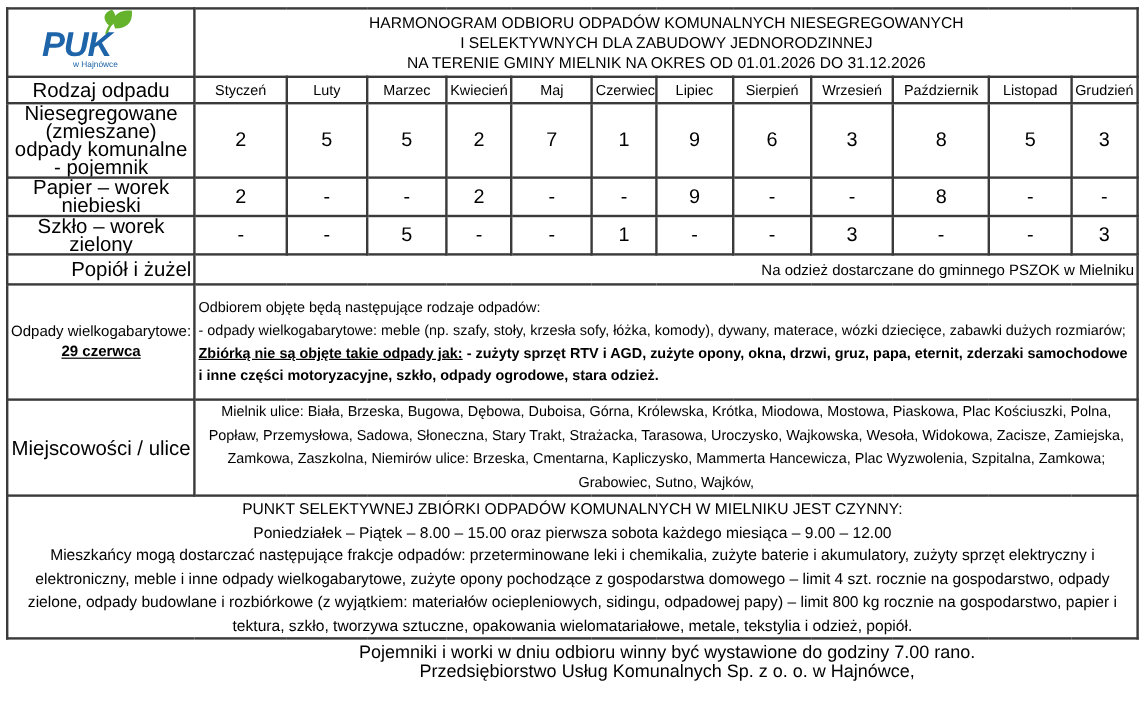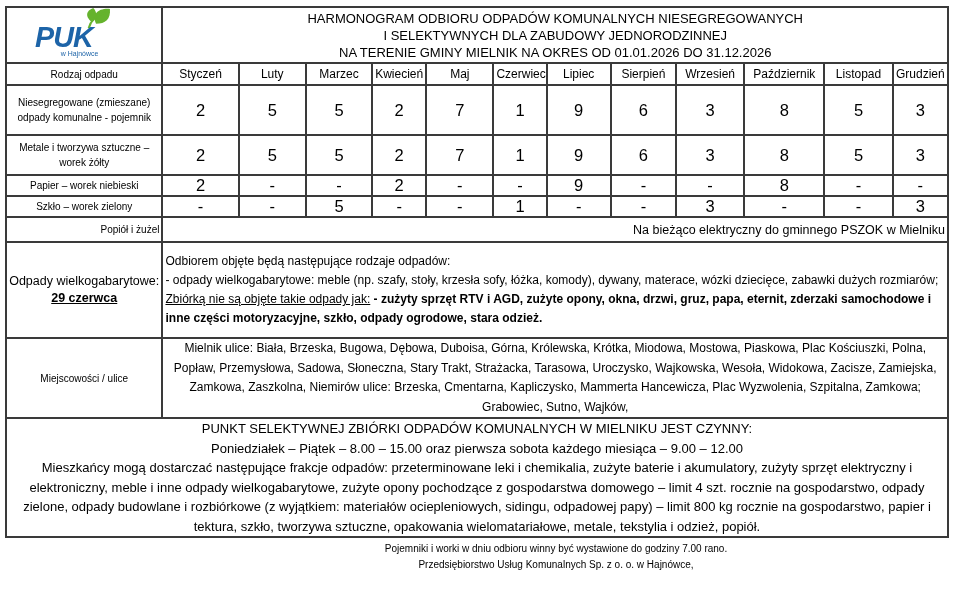--- a/index.html
+++ b/index.html
@@ -16,21 +16,21 @@
   table.schedule td {
     border:2px solid #3a3a3a; overflow:hidden; padding:0 2px;
     vertical-align:middle;
   }
 
   .logo-cell { text-align:center; vertical-align:middle; background:#fff; }
 
   .title-cell { text-align:center; font-size:13px; }
   .title-cell div { line-height:17px; white-space:nowrap; }
 
-  .col-label { text-align:center; font-size:10px; line-height:15px; padding:1px 2px; }
+  .col-label { text-align:center; font-size:17px; line-height:15px; padding:1px 2px; }
   .month { text-align:center; font-size:12px; padding:0; white-space:nowrap; }
   .num  { text-align:center; font-size:16.5px; padding:0; }
 
   tr.title-row td   { height:51px; }
   tr.months-row td  { height:20px; }
   tr.row-mixed td   { height:48px; }
   tr.row-metal td   { height:38px; }
   tr.row-paper td   { height:19px; }
   tr.row-glass td   { height:19px; }
   tr.row-bio td     { height:21px; }
@@ -38,28 +38,28 @@
   tr.row-bulky td   { height:94px; }
   tr.row-streets td { height:77px; }
   tr.row-pszok td   { height:104px; }
 
   .ash-note { text-align:center; font-size:12.5px; }
 
   .bulky-label { text-align:center; font-size:12.5px; line-height:17px; }
   .date-underline { font-weight:bold; text-decoration:underline; }
 
   .bulky-cell { font-size:12px; line-height:19px; padding:3px 6px 3px 5px; vertical-align:middle; }
-  .bu { font-weight:normal; text-decoration:underline;margin-top:36px; }
+  .bu { font-weight:bold; text-decoration:underline;margin-top:36px; }
   .b  { font-weight:bold; }
 
   .streets-cell { font-size:12px; line-height:19.5px; text-align:center; padding:2px 8px; }
 
   .pszok-cell { font-size:13px; line-height:19.5px; text-align:center; padding:3px 4px; }
 
-  .footer { margin-left:155px; width:792px; text-align:center; font-size:10px; line-height:16px; padding-top:3px; }
+  .footer { margin-left:155px; width:792px; text-align:center; font-size:15px; line-height:16px; padding-top:3px; }
 </style>
 </head>
 <body>
 
 <div class="sheet">
   <table class="schedule">
     <colgroup>
       <col style="width:156px">
       <col style="width:76px">
         <col style="width:67px">
@@ -118,35 +118,20 @@
           <td class="num">7</td>
           <td class="num">1</td>
           <td class="num">9</td>
           <td class="num">6</td>
           <td class="num">3</td>
           <td class="num">8</td>
           <td class="num">5</td>
           <td class="num">3</td>
         </tr>
 
-    <tr class="row-metal">
-      <td class="col-label">Metale i tworzywa sztuczne – worek żółty</td>
-    <td class="num">2</td>
-          <td class="num">5</td>
-          <td class="num">5</td>
-          <td class="num">2</td>
-          <td class="num">7</td>
-          <td class="num">1</td>
-          <td class="num">9</td>
-          <td class="num">6</td>
-          <td class="num">3</td>
-          <td class="num">8</td>
-          <td class="num">5</td>
-          <td class="num">3</td>
-        </tr>
 
     <tr class="row-paper">
       <td class="col-label">Papier – worek niebieski</td>
     <td class="num">2</td>
           <td class="num">-</td>
           <td class="num">-</td>
           <td class="num">2</td>
           <td class="num">-</td>
           <td class="num">-</td>
           <td class="num">9</td>
@@ -169,21 +154,21 @@
           <td class="num">-</td>
           <td class="num">3</td>
           <td class="num">-</td>
           <td class="num">-</td>
           <td class="num">3</td>
         </tr>
 
 
     <tr class="row-ash">
       <td class="col-label">Popiół i żużel</td>
-      <td class="ash-note" colspan="12">Na bieżąco elektryczny do gminnego PSZOK w Mielniku</td>
+      <td class="ash-note" colspan="12">Na odzież dostarczane do gminnego PSZOK w Mielniku</td>
     </tr>
 
     <tr class="row-bulky">
       <td class="bulky-label">
         <div>Odpady wielkogabarytowe:</div>
         <div><span class="date-underline">29 czerwca</span></div>
       </td>
       <td class="bulky-cell" colspan="12">
         <div>Odbiorem objęte będą następujące rodzaje odpadów:</div>
         <div>- odpady wielkogabarytowe: meble (np. szafy, stoły, krzesła sofy, łóżka, komody), dywany, materace, wózki dziecięce, zabawki dużych rozmiarów;</div>

